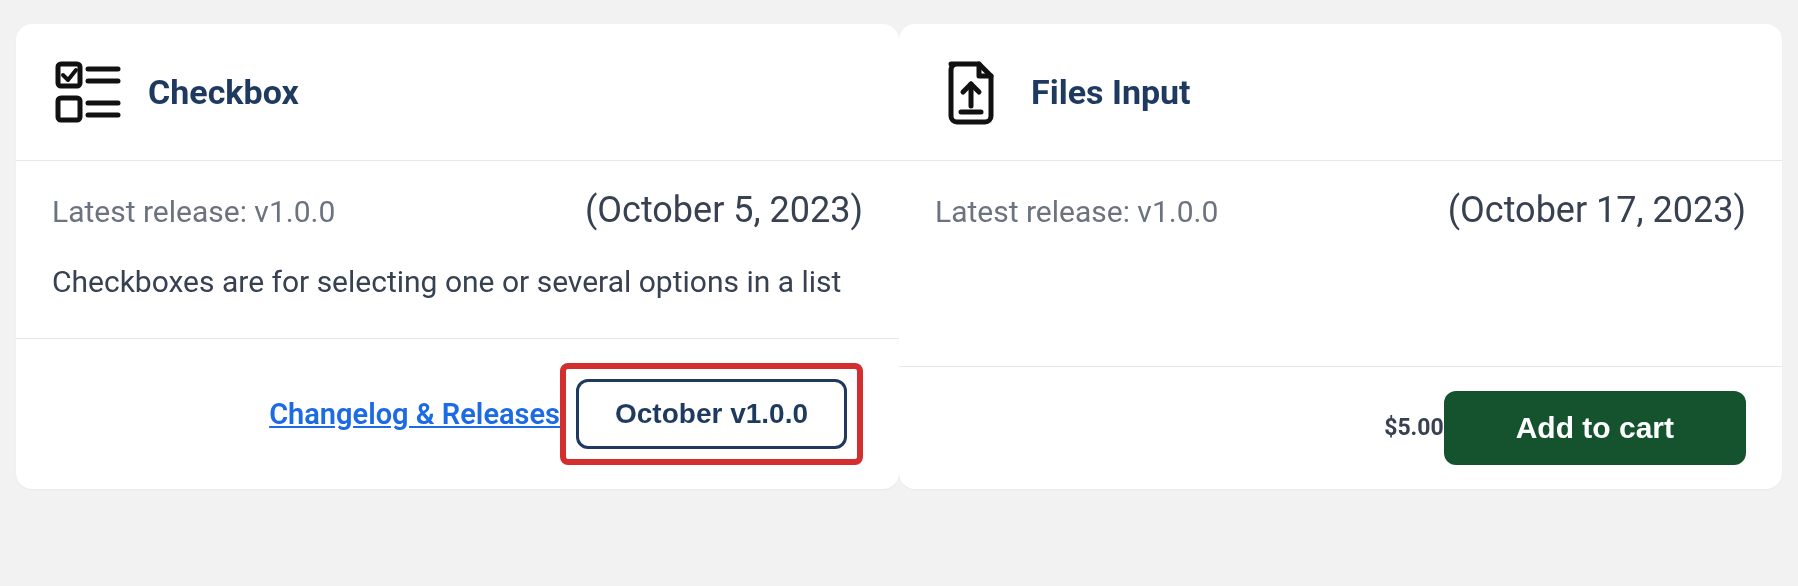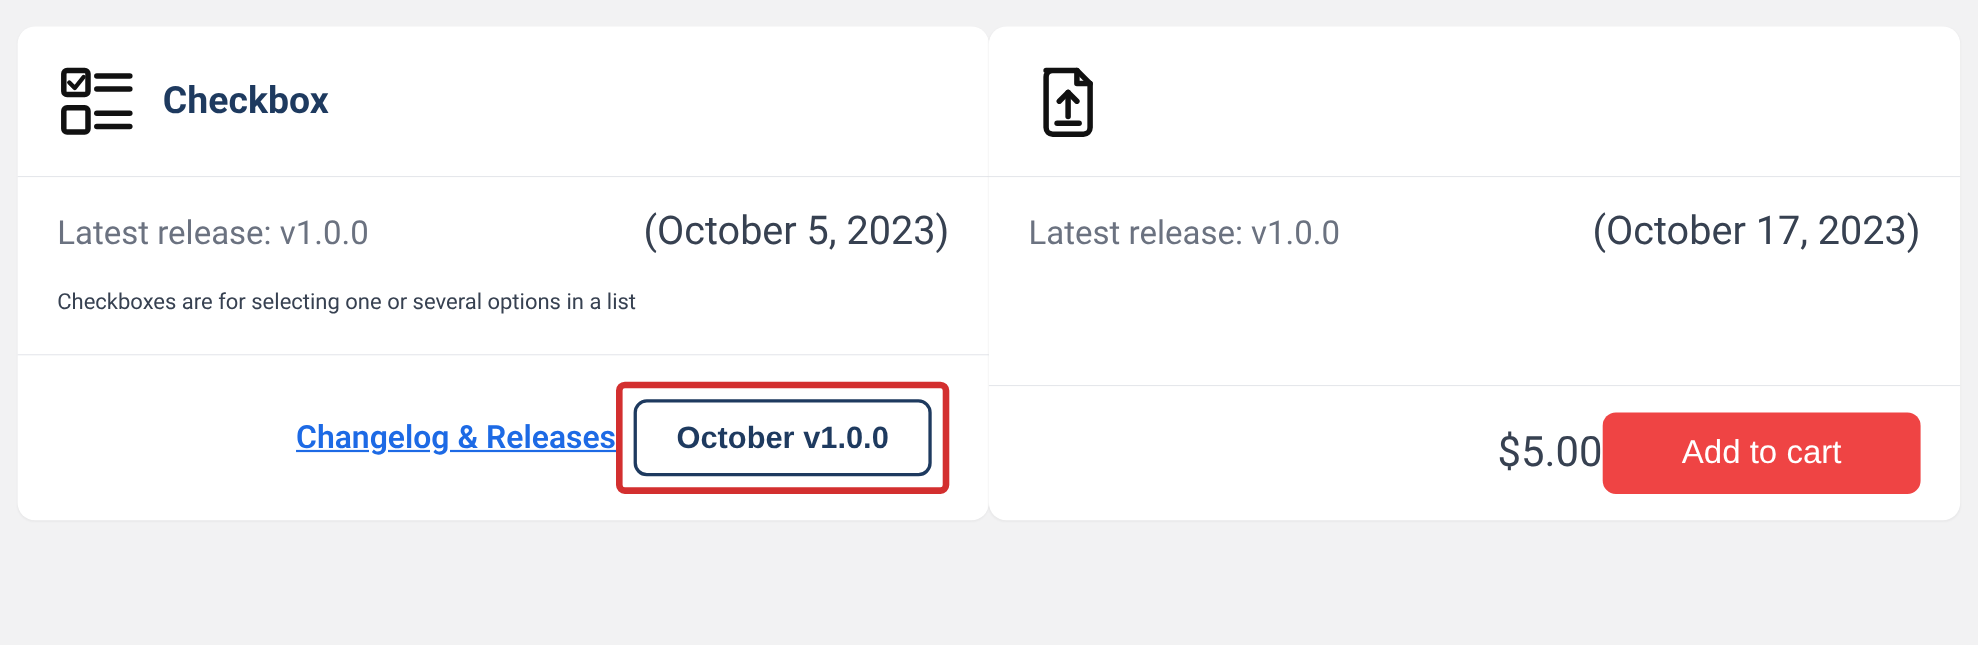--- a/index.html
+++ b/index.html
@@ -60,21 +60,21 @@
     }
     .release-label {
       font-size: 30px;
       color: #6b7280;
     }
     .release-date {
       font-size: 36px;
       color: #374151;
     }
     .card-description {
-      font-size: 20px;
+      font-size: 30px;
       color: #374151;
       line-height: 1.55;
     }
     .card-footer {
       padding: 24px 36px;
       display: flex;
       align-items: center;
       justify-content: flex-end;
     }
     .changelog-link {
@@ -93,29 +93,29 @@
       border: 3px solid #1e3a5f;
       background: #ffffff;
       color: #1e3a5f;
       font-size: 28px;
       font-weight: 600;
       padding: 16px 36px;
       border-radius: 12px;
       cursor: pointer;
     }
     .price {
-      font-size: 38px;
+      font-size: 23px;
       color: #374151;
-      font-weight: 400;
+      font-weight: 700;
     }
     .add-to-cart-button {
-      background: #ef4444;
+      background: #14532d;
       color: #ffffff;
       font-size: 30px;
-      font-weight: 400;
+      font-weight: 700;
       border: none;
       padding: 20px 72px;
       border-radius: 12px;
       cursor: pointer;
     }
   </style>
 </head>
 <body>
 
 <div class="cards-container">
@@ -154,20 +154,21 @@
     <div class="card-header">
       <div class="card-icon">
         <svg viewBox="0 0 72 72" fill="none" stroke="#111" stroke-width="5" stroke-linecap="round" stroke-linejoin="round">
           <path d="M16 8 H44 L56 20 V60 a6 6 0 0 1 -6 6 H22 a6 6 0 0 1 -6 -6 V14 a6 6 0 0 1 6 -6 Z"></path>
           <path d="M44 8 V20 H56"></path>
           <line x1="36" y1="50" x2="36" y2="28"></line>
           <path d="M28 36 L36 28 L44 36"></path>
           <line x1="26" y1="56" x2="46" y2="56"></line>
         </svg>
       </div>
+      <h2 class="card-title">Files Input</h2>
     </div>
     <div class="card-body">
       <div class="release-row">
         <span class="release-label">Latest release: v1.0.0</span>
         <span class="release-date">(October 17, 2023)</span>
       </div>
     </div>
     <div class="card-footer">
       <span class="price">$5.00</span>
       <button class="add-to-cart-button">Add to cart</button>

